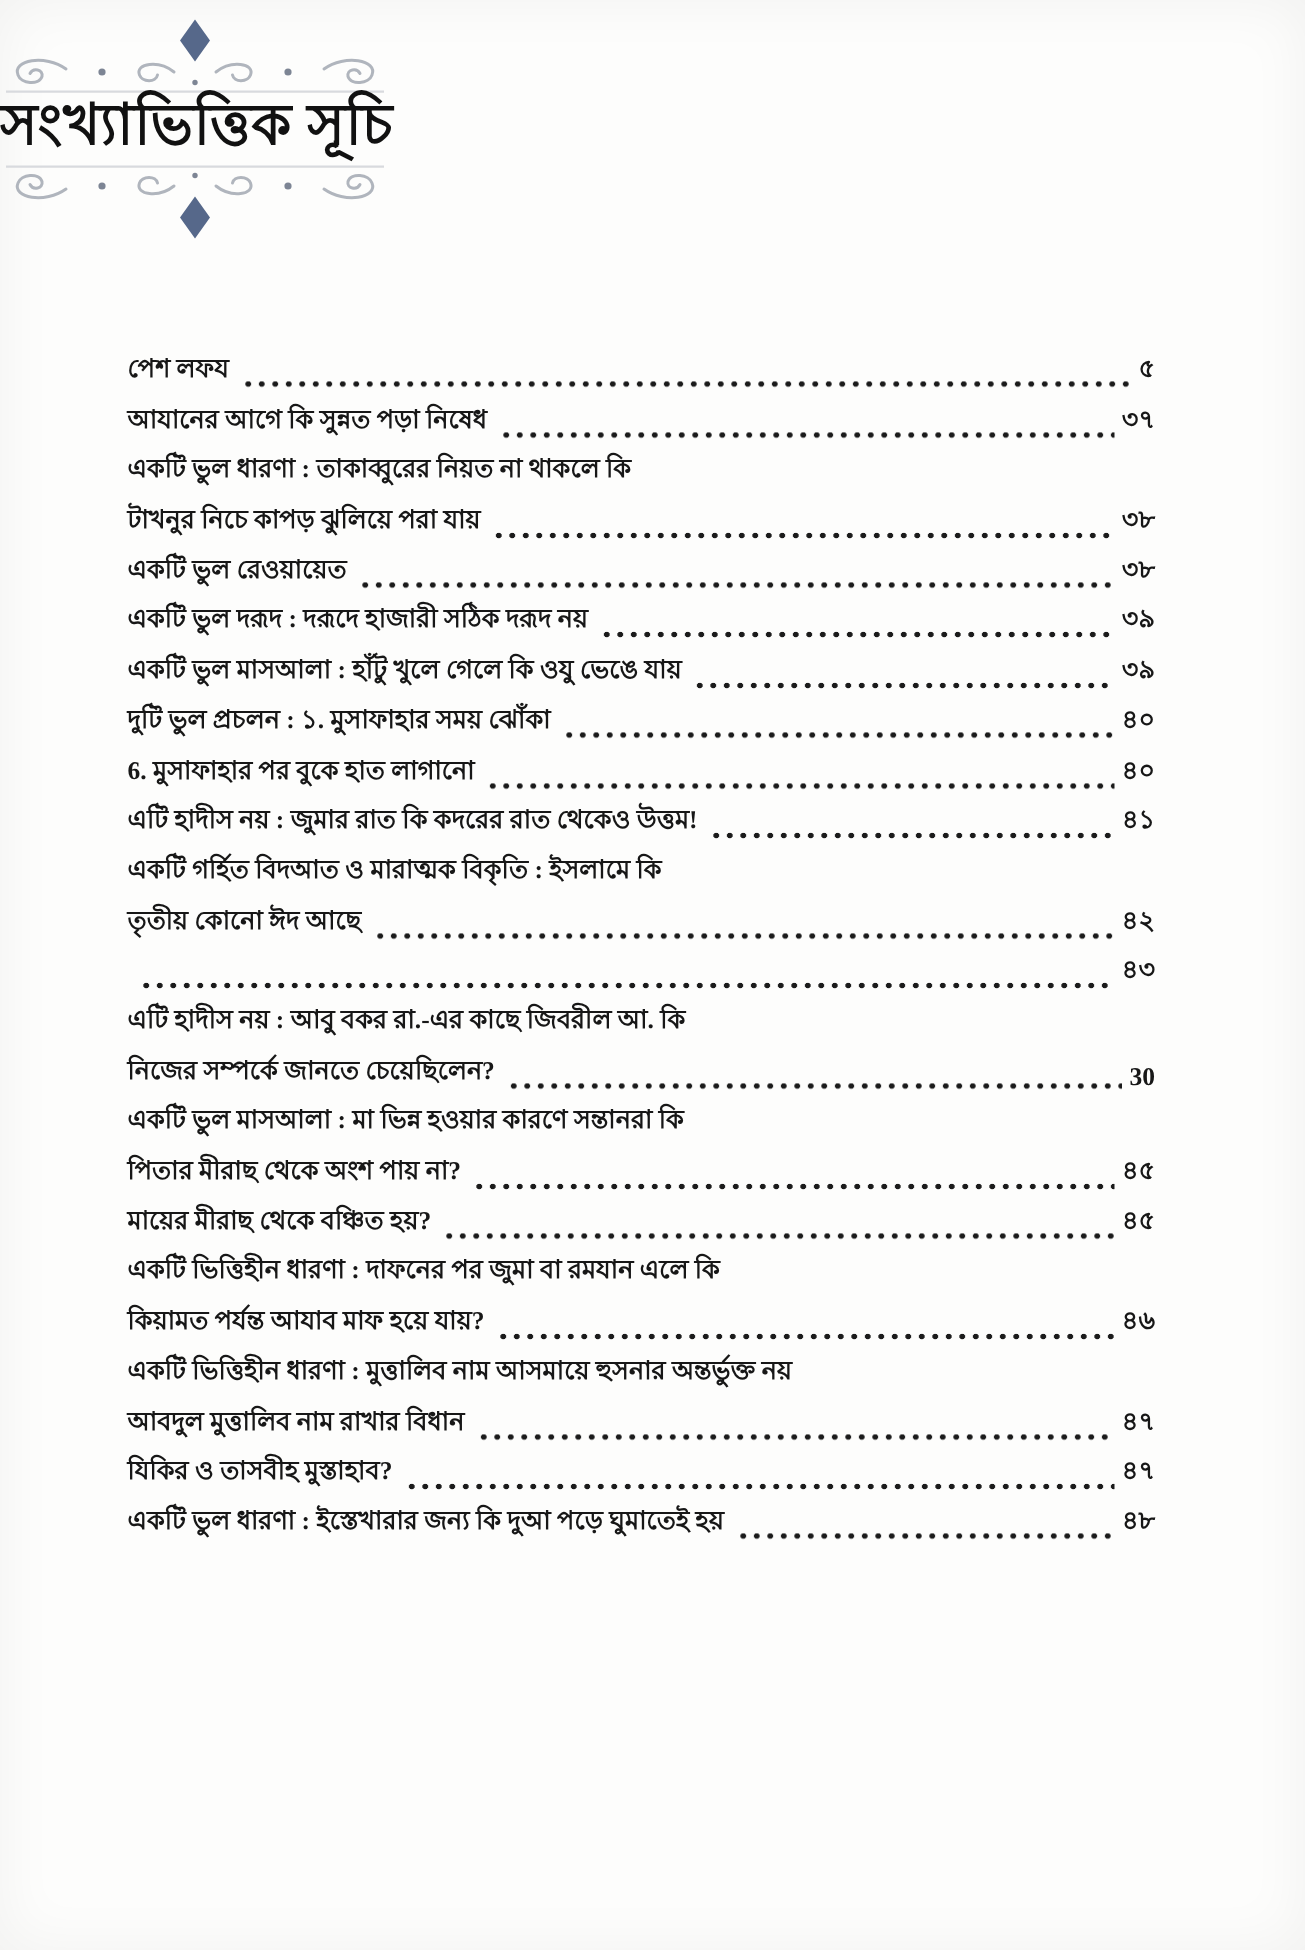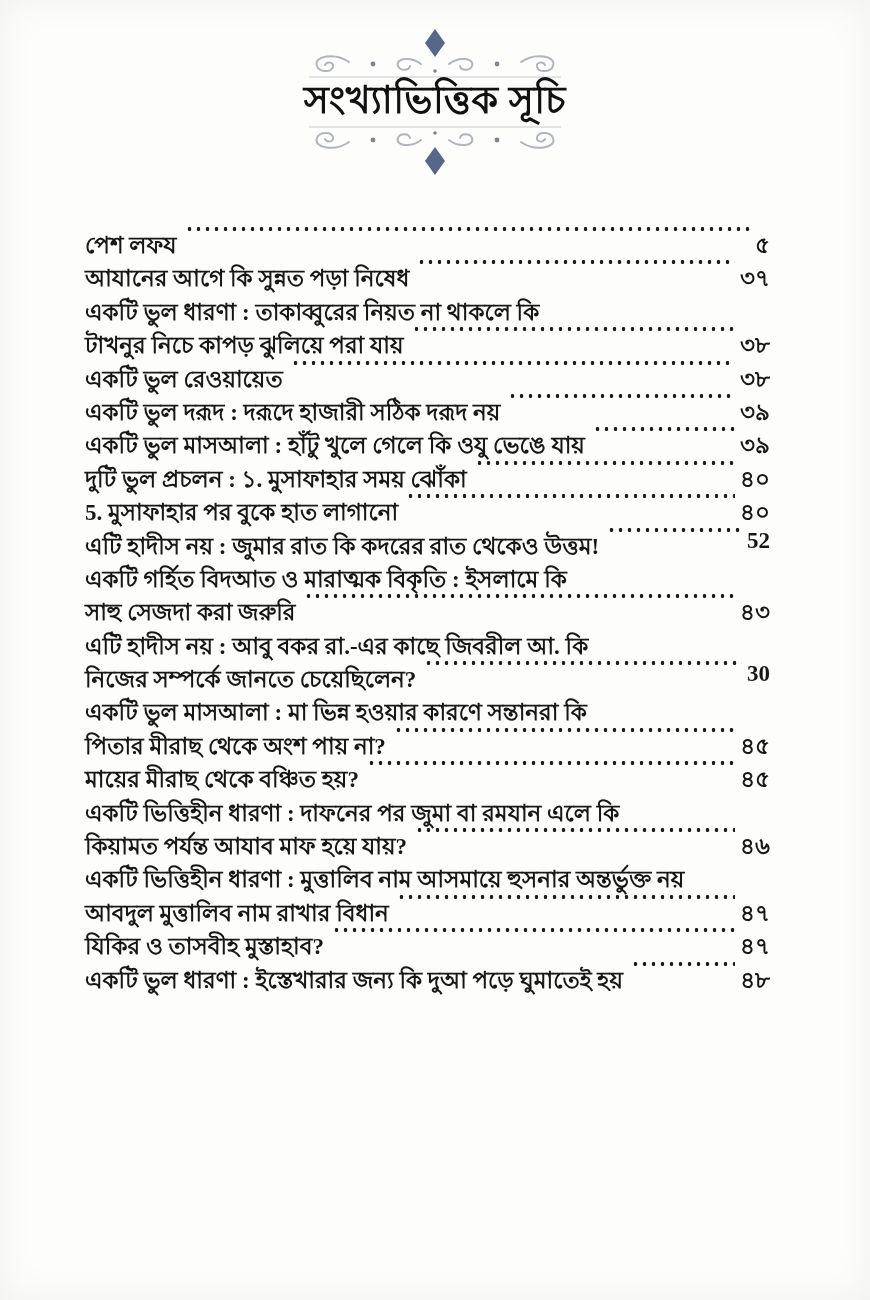--- a/index.html
+++ b/index.html
@@ -11,22 +11,22 @@
   }
   .page{
     position:relative;
     width:870px;height:1300px;
     background:#fdfdfc;
     box-shadow:inset 0 0 40px rgba(0,0,0,0.05);
     color:#171717;
   }
   
   .title-block{
-    position:absolute;top:28px;left:0;right:0;
-    display:flex;flex-direction:column;align-items:center;
+    position:absolute;top:12px;left:0;right:0;
+    display:flex;flex-direction:column;
   }
   .orn{display:block;}
   .orn.flip{transform:scaleY(-1);}
   .orn .swirls{stroke:#b0b5bd;fill:none;stroke-width:2;}
   .orn .dot{fill:#7d8594;}
   .orn .diamond{fill:#56688a;}
   .orn .rule{stroke:#d8dade;stroke-width:1.5;}
   h1.title{
     margin:2px 0 4px 0;
     font-size:38px;line-height:1.1;
@@ -34,23 +34,23 @@
     letter-spacing:.5px;
     color:#111;
   }
   
   .entries{
     position:absolute;
     top:227px;left:85px;right:100px;
   }
   .row{
     display:flex;
-    align-items:flex-start;
+    align-items:flex-end;
     height:33.4px;
-    font-size:23px;
+    font-size:17px;
     font-weight:700;
     white-space:nowrap;
   }
   .row .t{flex:0 0 auto;}
   .row .leader{
     flex:1 1 auto;
     min-width:10px;
     height:6px;
     margin:0 5px 0 8px;
     background-image:radial-gradient(circle,#1b1b1b 1.7px,transparent 2.1px);
@@ -145,40 +145,44 @@
         <span class="pg">৩৯</span>
       </div>
 
       <div class="row">
         <span class="t">দুটি ভুল প্রচলন : ১. মুসাফাহার সময় ঝোঁকা</span>
         <span class="leader"></span>
         <span class="pg">৪০</span>
       </div>
 
       <div class="row">
-        <span class="t">5. মুসাফাহার পর বুকে হাত লাগানো</span>
+        <span class="t">6. মুসাফাহার পর বুকে হাত লাগানো</span>
         <span class="leader"></span>
         <span class="pg">৪০</span>
       </div>
 
       <div class="row">
         <span class="t">এটি হাদীস নয় : জুমার রাত কি কদরের রাত থেকেও উত্তম!</span>
         <span class="leader"></span>
-        <span class="pg">52</span>
+        <span class="pg">৪১</span>
       </div>
 
       <div class="row nopage">
         <span class="t">একটি গর্হিত বিদআত ও মারাত্মক বিকৃতি : ইসলামে কি</span>
 
       </div>
 
-
-
-      <div class="row">
-        <span class="t">সাহু সেজদা করা জরুরি</span>
+      <div class="row">
+        <span class="t">তৃতীয় কোনো ঈদ আছে</span>
+        <span class="leader"></span>
+        <span class="pg">৪২</span>
+      </div>
+
+
+      <div class="row">
         <span class="leader"></span>
         <span class="pg">৪৩</span>
       </div>
 
       <div class="row nopage">
         <span class="t">এটি হাদীস নয় : আবু বকর রা.-এর কাছে জিবরীল আ. কি</span>
 
       </div>
 
       <div class="row">

